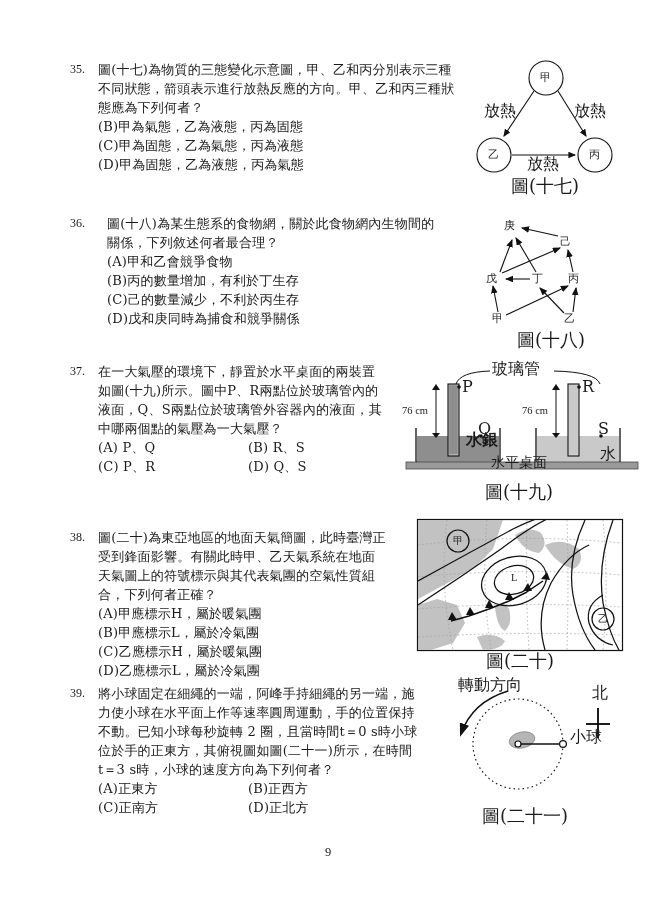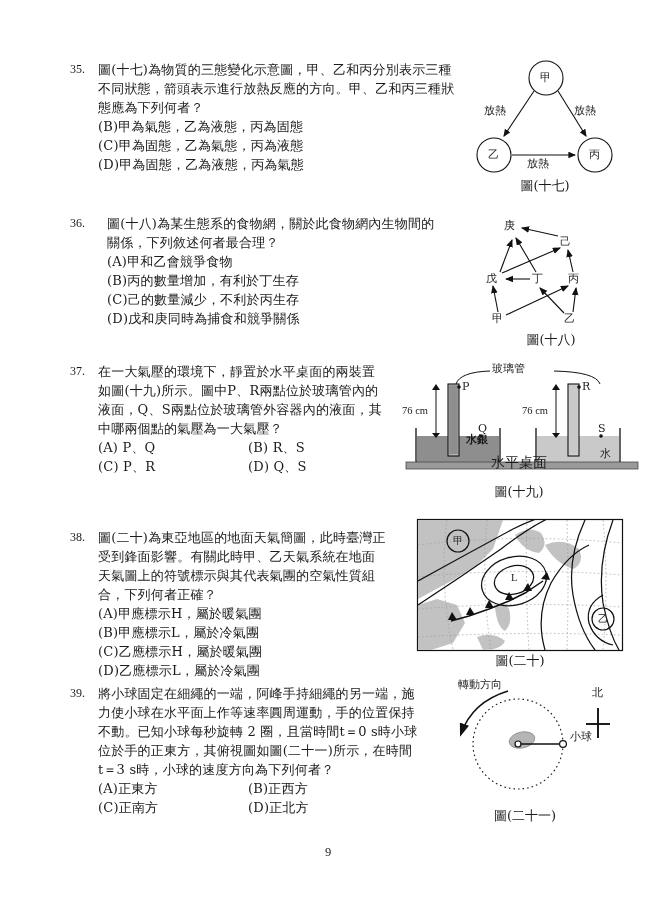--- a/index.html
+++ b/index.html
@@ -47,41 +47,41 @@
   }
   .opts-1col .opt { white-space: nowrap; }
   .opts-2col {
     display: grid;
     grid-template-columns: 150px auto;
   }
   .fig {
     position: absolute;
   }
   .figcap {
-    font-size: 13px;
+    font-size: 18px;
     text-align: center;
     line-height: 16px;
     white-space: nowrap;
   }
   .pagenum {
     position: absolute;
     left: 0; right: 0;
     text-align: center;
     font-size: 12.5px;
     font-family: "Liberation Serif", serif;
   }
   .lbl {
     position: absolute;
     font-size: 11px;
     line-height: 11px;
     white-space: nowrap;
   }
   .lbl-sm {
     position: absolute;
-    font-size: 11px;
+    font-size: 16px;
     line-height: 10px;
     white-space: nowrap;
   }
   svg { display: block; overflow: visible; }
 </style>
 </head>
 <body>
 
 <div class="page">
 

